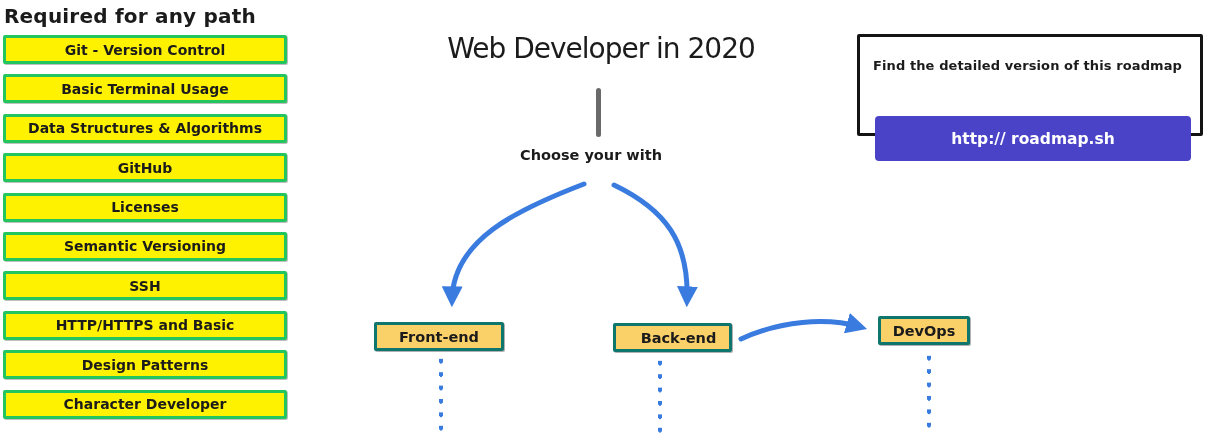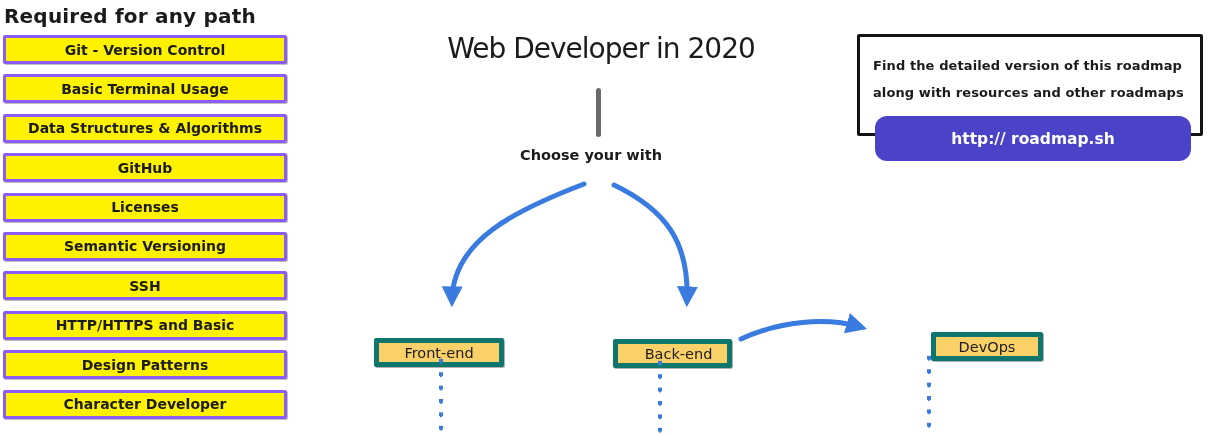--- a/index.html
+++ b/index.html
@@ -37,21 +37,21 @@
     position: absolute;
     left: 3px; top: 35px;
     width: 284px;
     display: flex;
     flex-direction: column;
     gap: 10.4px;
   }
   .topic-box {
     height: 29px;
     background: var(--highlight-yellow);
-    border: 3px solid #8b5cf6;
+    border: 3px solid #22c55e;
     border-radius: 2px;
     display: flex;
     align-items: center;
     justify-content: center;
     font-size: 14px;
     font-weight: bold;
     white-space: nowrap;
     cursor: pointer;
     box-shadow: 1px 1px 0 rgba(0,0,0,0.25);
   }
@@ -95,35 +95,34 @@
     stroke-width: 5;
     stroke-linecap: round;
   }
   #ah path { fill: var(--arrow-blue); }
 
   
   .node {
     position: absolute;
     height: 29px;
     background: var(--node-amber);
-    border: 5px solid #0f766e;
+    border: 3px solid #0f766e;
     border-radius: 2px;
     display: flex;
     align-items: center;
     justify-content: center;
     font-size: 14.5px;
-    font-weight: normal;
+    font-weight: bold;
     white-space: nowrap;
     cursor: pointer;
     box-shadow: 1px 1px 0 rgba(0,0,0,0.3);
-    margin-top: 16px;
   }
   .node-frontend { left: 374px; top: 322px; width: 130px; }
   .node-backend  { left: 613px; top: 323px; width: 119px; padding-left: 12px; }
-  .node-devops   { left: 931px; top: 316px; width: 112px; }
+  .node-devops   { left: 878px; top: 316px; width: 92px; }
 
   
   .dots {
     position: absolute;
     width: 6px;
     background-image: radial-gradient(circle 2.5px at 3px 6px, var(--arrow-blue) 92%, transparent 100%);
     background-size: 6px 13.4px;
     background-repeat: repeat-y;
   }
   .dots-frontend { left: 438px; top: 355px; height: 81px; }
@@ -149,21 +148,21 @@
     white-space: nowrap;
   }
   .info-line1 { top: 21px; }
   .info-line2 { top: 48px; }
   .roadmap-link {
     position: absolute;
     left: 15px; top: 79px;
     width: 316px; height: 45px;
     background: var(--link-purple);
     border: none;
-    border-radius: 12px;
+    border-radius: 4px;
     color: #ffffff;
     font-family: inherit;
     font-size: 15.5px;
     font-weight: bold;
     display: flex;
     align-items: center;
     justify-content: center;
     cursor: pointer;
     white-space: nowrap;
   }
@@ -211,19 +210,18 @@
   <div class="node node-devops">
     <span>DevOps</span>
   </div>
 
   <div class="dots dots-frontend"></div>
   <div class="dots dots-backend"></div>
   <div class="dots dots-devops"></div>
 
   <div class="info-box">
     <div class="info-line1">Find the detailed version of this roadmap</div>
-    <div class="info-line2">along with resources and other roadmaps</div>
     <button class="roadmap-link">
       <span>http:// roadmap.sh</span>
     </button>
   </div>
 
 </div>
 
 </body></html>

